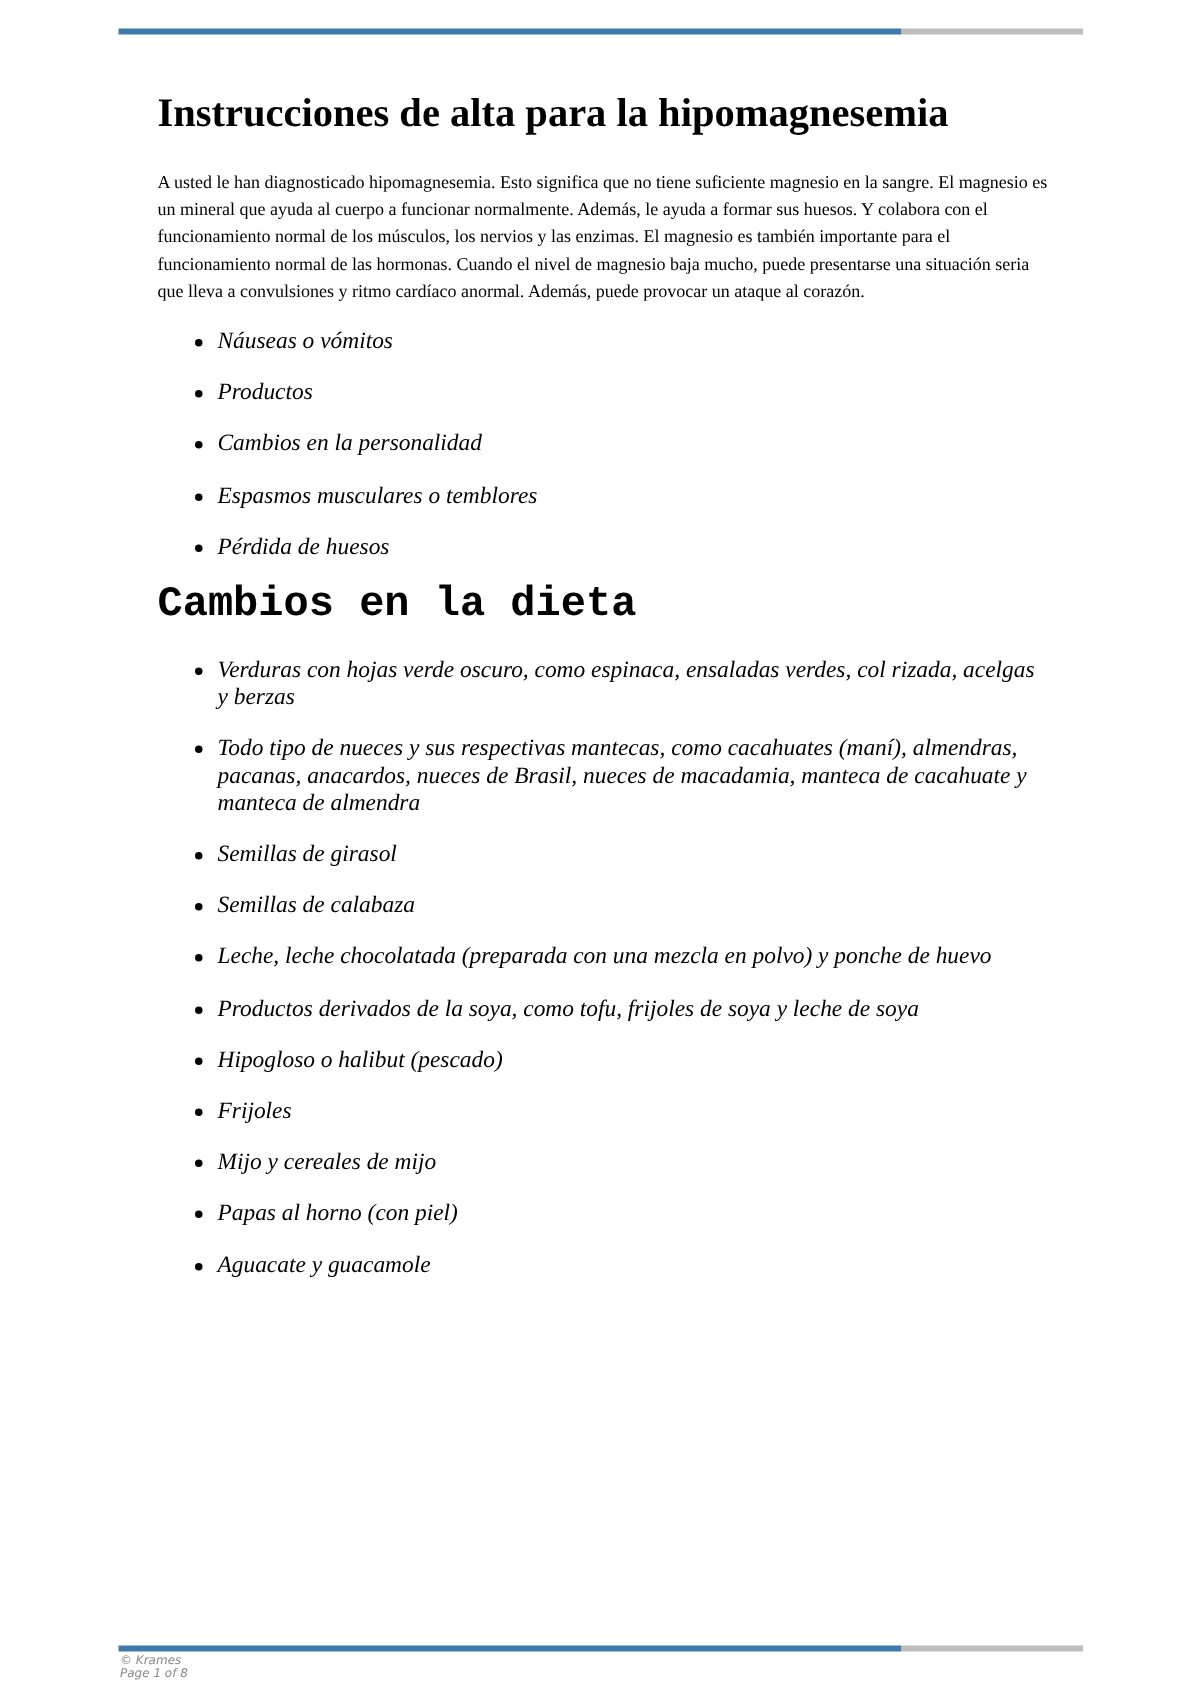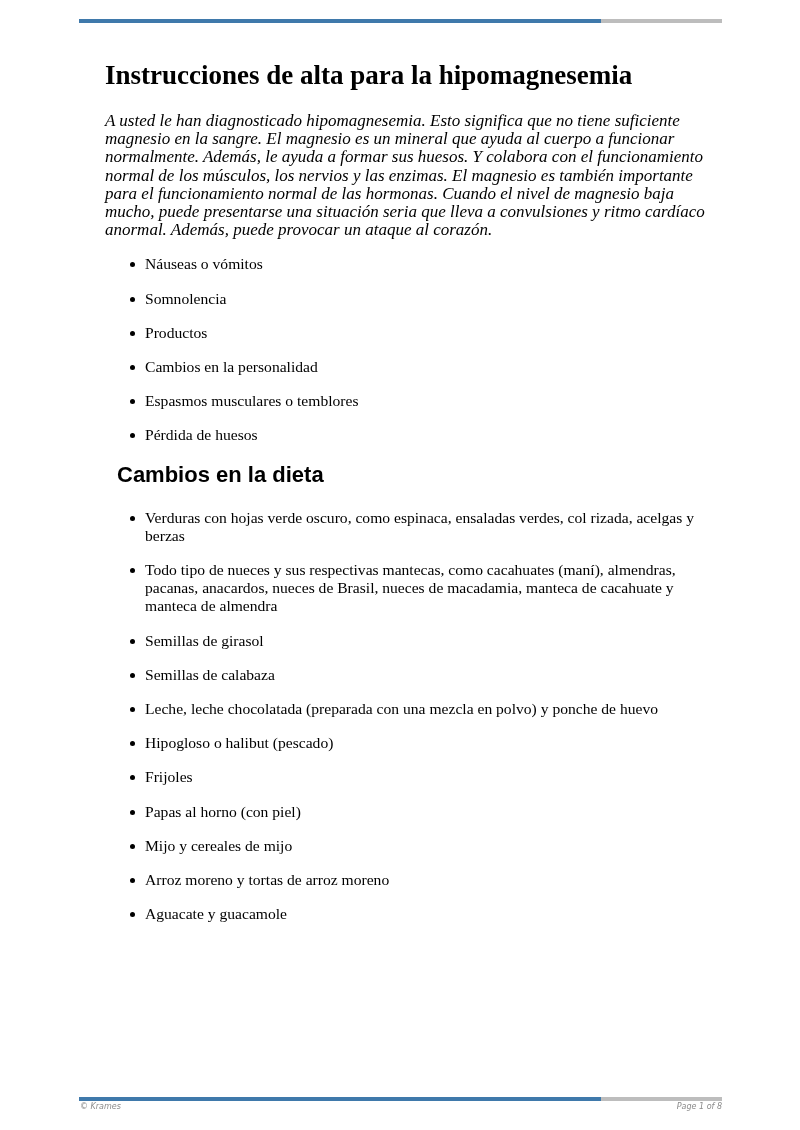--- a/index.html
+++ b/index.html
@@ -31,58 +31,59 @@
     position: absolute;
     top: 1102px;
     left: 80px;
     width: 642px;
     display: flex;
     justify-content: space-between;
     font-family: "DejaVu Sans", "Liberation Sans", sans-serif;
     font-style: italic;
     font-size: 8px;
     color: #8a8a8a;
+    flex-direction: column;
   }
 
   .content {
     position: absolute;
     top: 56px;
     left: 105px;
     width: 600px;
   }
   h1 {
     font-family: "Liberation Serif", serif;
     font-weight: bold;
     font-size: 27px;
     line-height: 38px;
     margin: 0 0 18px 0;
   }
   h2 {
-    font-family: Liberation Sans, sans-serif;
+    font-family: Liberation Mono, monospace;
     font-weight: bold;
-    font-size: 22px;
+    font-size: 28px;
     line-height: 28px;
-    margin: 14px 0 20px 12px;
+    margin: 14px 0 20px 0;
   }
   p {
-    font-size: 17px;
+    font-size: 12px;
     line-height: 18.2px;
     margin: 0 0 16px 0;
-    font-style: italic;
   }
   ul {
     list-style: none;
     margin: 0;
     padding: 0 0 0 40px;
   }
   ul li {
     position: relative;
     font-size: 15.6px;
     line-height: 18.2px;
     margin-bottom: 16px;
+    font-style: italic;
   }
   ul li::before {
     content: "";
     position: absolute;
     left: -15px;
     top: 7px;
     width: 5px;
     height: 5px;
     border-radius: 50%;
     background: #000;
@@ -98,41 +99,40 @@
 </div>
 
 <div class="content">
   <h1>Instrucciones de alta para la hipomagnesemia</h1>
 
   <p>A usted le han diagnosticado hipomagnesemia. Esto significa que no tiene suficiente magnesio en la sangre. El magnesio es un mineral que ayuda al cuerpo a funcionar normalmente. Además, le ayuda a formar sus huesos. Y colabora con el  funcionamiento normal de los músculos, los nervios y las enzimas. El magnesio es también importante para el funcionamiento normal de las hormonas. Cuando el nivel de magnesio baja mucho, puede presentarse una situación seria que lleva a convulsiones y ritmo cardíaco anormal. Además, puede provocar un ataque al corazón.</p>
 
 
   <ul class="symptoms">
     <li>Náuseas o vómitos</li>
-    <li>Somnolencia</li>
     <li>Productos</li>
     <li>Cambios en la personalidad</li>
     <li>Espasmos musculares o temblores</li>
     <li>Pérdida de huesos</li>
   </ul>
 
   <h2>Cambios en la dieta</h2>
 
 
   <ul class="diet">
     <li>Verduras con hojas verde oscuro, como espinaca, ensaladas verdes, col rizada, acelgas y berzas</li>
     <li>Todo tipo de nueces y sus respectivas mantecas, como cacahuates (maní), almendras, pacanas, anacardos, nueces de Brasil, nueces de macadamia, manteca de cacahuate y manteca de almendra</li>
     <li>Semillas de girasol</li>
     <li>Semillas de calabaza</li>
     <li>Leche, leche chocolatada (preparada con una mezcla en polvo) y ponche de huevo</li>
+    <li>Productos derivados de la soya, como tofu, frijoles de soya y leche de soya</li>
     <li>Hipogloso o halibut (pescado)</li>
     <li>Frijoles</li>
+    <li>Mijo y cereales de mijo</li>
     <li>Papas al horno (con piel)</li>
-    <li>Mijo y cereales de mijo</li>
-    <li>Arroz moreno y tortas de arroz moreno</li>
     <li>Aguacate y guacamole</li>
   </ul>
 </div>
 
 <div class="bar bottom">
   <div class="seg-blue"></div>
   <div class="seg-gray"></div>
 </div>
 
 <div class="footer">

